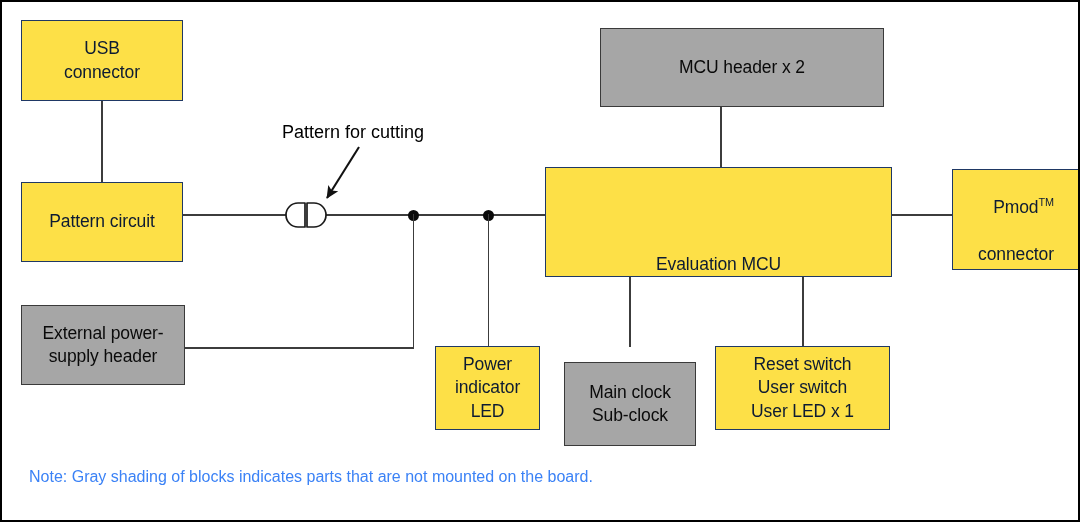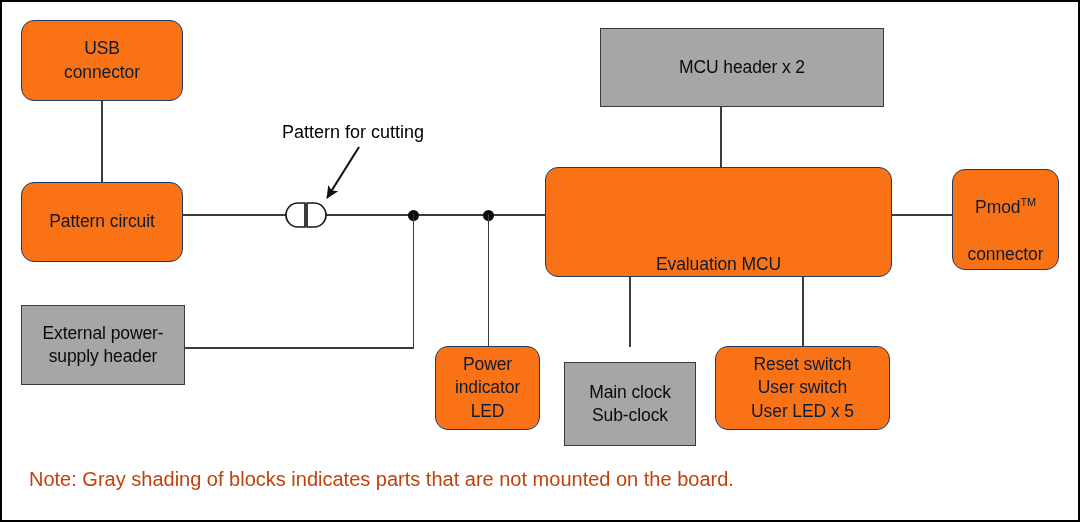--- a/index.html
+++ b/index.html
@@ -25,24 +25,23 @@
     align-items: center;
     justify-content: center;
     text-align: center;
     color: #10182e;
     font-size: 17.5px;
     line-height: 1.32;
     letter-spacing: -0.1px;
     white-space: pre-line;
   }
   .blk.blue {
-    background: #f97316;
+    background: #fde047;
     border-color: #1f3864;
     color: #0d1b33;
-    border-radius: 13px;
   }
   .blk.gray {
     background: #a6a6a6;
     border-color: #3a3a3a;
     color: #0a0a0a;
   }
   .wire {
     position: absolute;
     background: #3c3c3c;
   }
@@ -63,22 +62,22 @@
     height: 30px;
   }
   .callout {
     position: absolute;
     color: #000000;
     font-size: 18px;
     white-space: nowrap;
   }
   .note {
     position: absolute;
-    color: #c2410c;
-    font-size: 20px;
+    color: #3b82f6;
+    font-size: 16px;
     white-space: nowrap;
   }
   .sup {
     font-size: 0.62em;
     vertical-align: super;
     line-height: 0;
   }
   .arrow-svg {
     position: absolute;
     left: 300px;
@@ -148,41 +147,41 @@
   </div>
 
   <div class="blk gray" style="left:598px; top:26px; width:284px; height:79px;">
     <span>MCU header x 2</span>
   </div>
 
   <div class="blk blue" style="left:543px; top:165px; width:347px; height:110px;align-items:flex-end;">
     <span>Evaluation MCU</span>
   </div>
 
-  <div class="blk blue" style="left:950px; top:167px; width:107px; height:101px;">
+  <div class="blk blue" style="left:950px; top:167px; width:128px; height:101px;text-align:right;">
     <span>
       <span>Pmod</span><span class="sup">TM</span><br>
       <span>connector</span>
     </span>
   </div>
 
   <div class="blk blue" style="left:433px; top:344px; width:105px; height:84px;justify-content:center;">
     <span>Power
 indicator
 LED</span>
   </div>
 
   <div class="blk gray" style="left:562px; top:344px; width:132px; height:84px;margin-top:16px;">
     <span>Main clock
 Sub-clock</span>
   </div>
 
   <div class="blk blue" style="left:713px; top:344px; width:175px; height:84px;">
     <span>Reset switch
 User switch
-User LED x 5</span>
+User LED x 1</span>
   </div>
 
   <div class="callout" style="left:280px; top:120px;">Pattern for cutting</div>
 
   <div class="note" style="left:27px; top:466px;">Note: Gray shading of blocks indicates parts that are not mounted on the board.</div>
 
 </div>
 
 </body></html>

